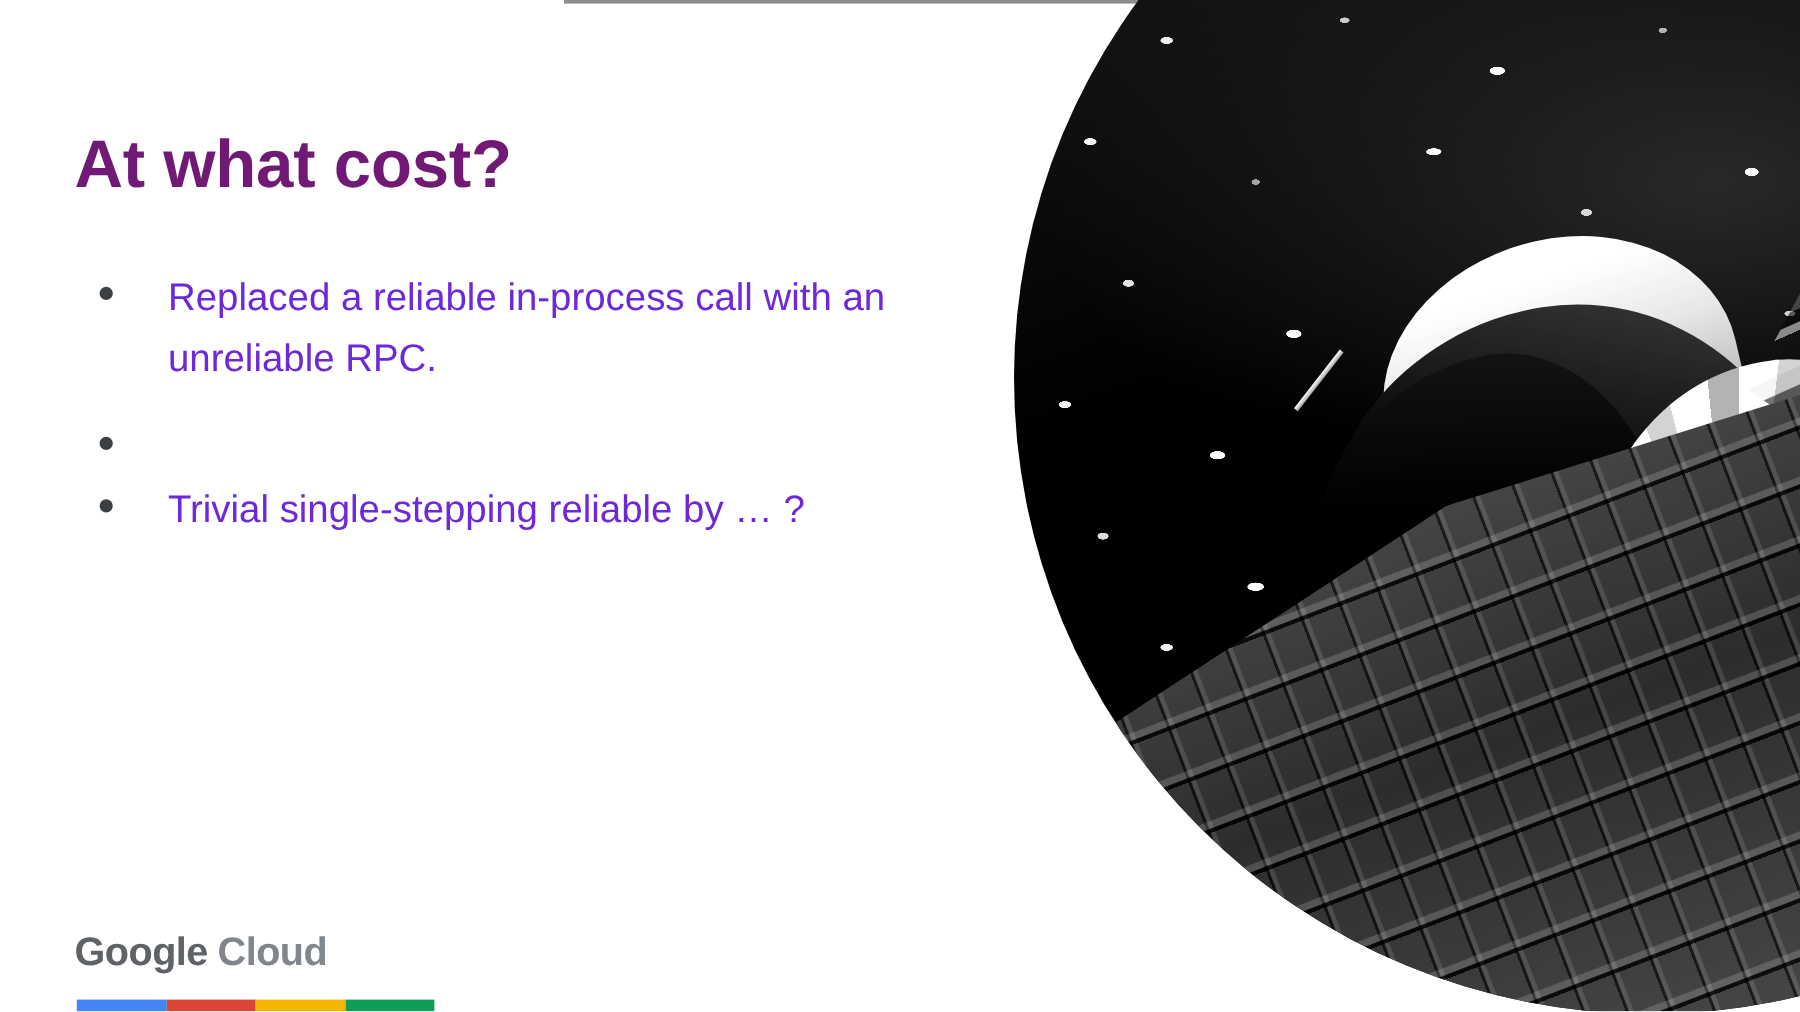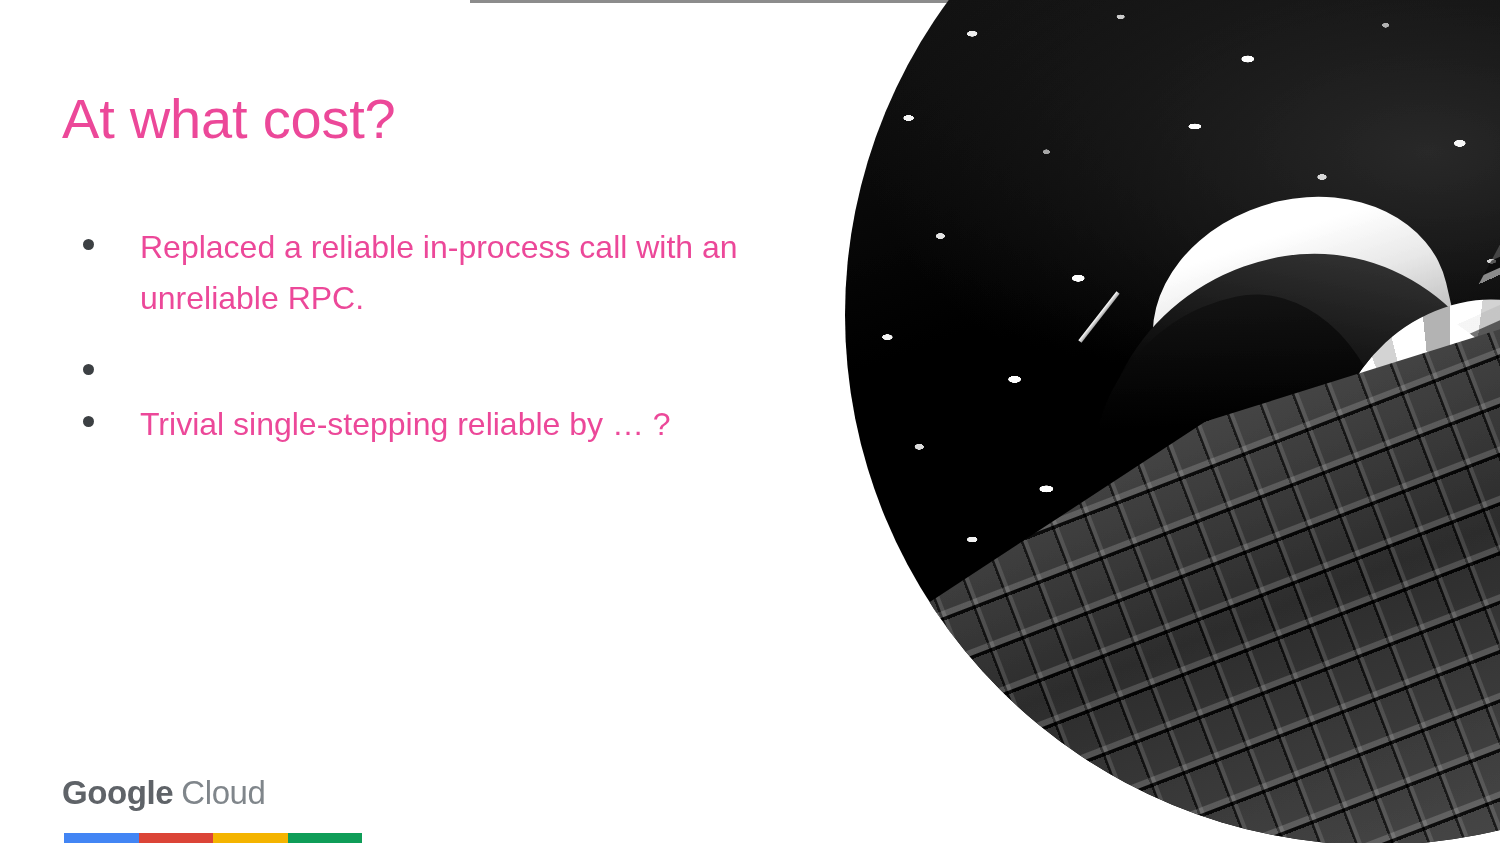--- a/index.html
+++ b/index.html
@@ -179,24 +179,24 @@
         rgba(160,160,160,0.35) 17px, rgba(160,160,160,0.35) 30px,
         rgba(0,0,0,0) 31px, rgba(0,0,0,0) 58px);
     clip-path: polygon(28% 0%, 100% 0%, 100% 72%, 62% 96%, 10% 46%);
     opacity: 0.92;
   }
 
   
   #title {
     position: absolute;
     left: 62px;
-    top: 88px;
+    top: 106px;
     font-size: 56px;
-    font-weight: 400;
-    color: #ec4899;
+    font-weight: 700;
+    color: #701a75;
     letter-spacing: -0.2px;
     line-height: 1.1;
   }
   #bullets {
     position: absolute;
     left: 62px;
     top: 222px;
     width: 760px;
   }
   .bullet-row {
@@ -210,37 +210,37 @@
     height: 11px;
     border-radius: 50%;
     background: #3c4043;
     margin-top: 17px;
     margin-left: 21px;
     margin-right: 46px;
   }
   .bullet-text {
     font-size: 32px;
     line-height: 1.58;
-    color: #ec4899;
+    color: #6d28d9;
     font-weight: 400;
     max-width: 660px;
   }
 
   
   #logo {
     position: absolute;
     left: 62px;
     top: 774px;
     display: flex;
     align-items: baseline;
     font-size: 33px;
     letter-spacing: -0.4px;
   }
   #logo-google { color: #5f6368; font-weight: 700; }
-  #logo-cloud  { color: #80868b; font-weight: 400; margin-left: 8px; }
+  #logo-cloud  { color: #80868b; font-weight: 700; margin-left: 8px; }
 
   #color-bar {
     position: absolute;
     left: 64px;
     top: 833px;
     display: flex;
     width: 298px;
     height: 10px;
   }
   #color-bar span { flex: 1 1 0; height: 100%; }

